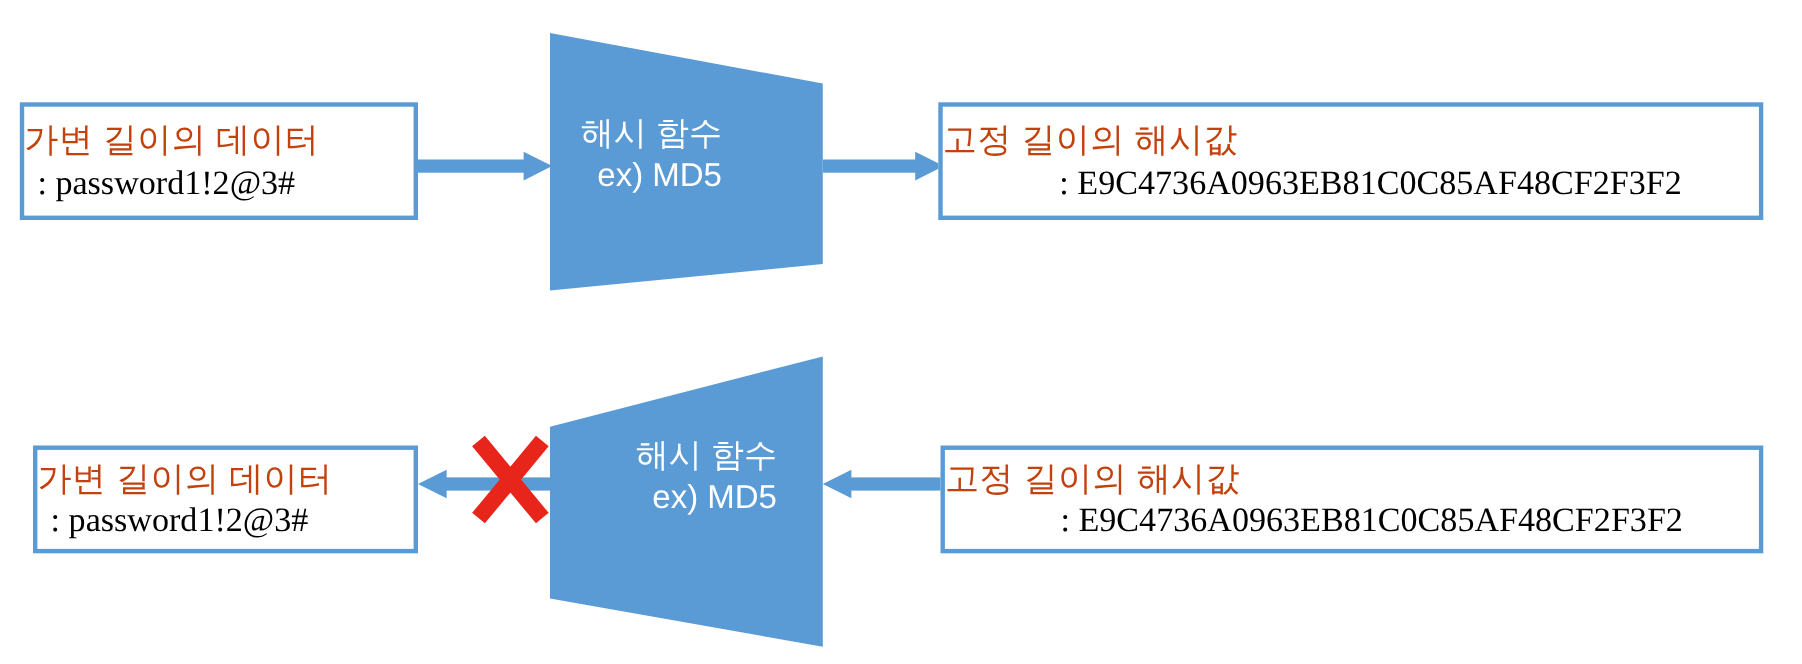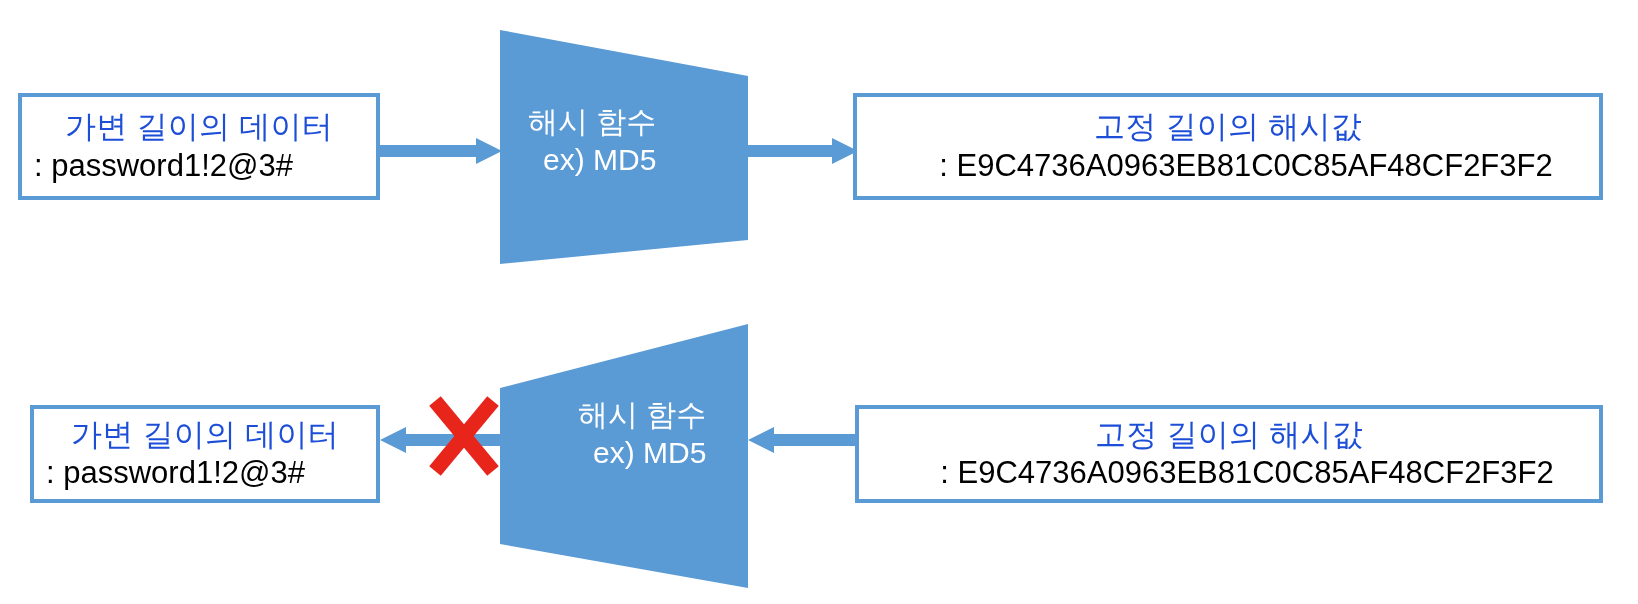--- a/index.html
+++ b/index.html
@@ -23,34 +23,34 @@
     position: absolute;
     box-sizing: border-box;
     background: #ffffff;
     border: 4px solid #5B9BD5;
     display: flex;
     flex-direction: column;
     justify-content: center;
     z-index: 4;
   }
   .databox .line1 {
-    text-align: center;
-    color: #1d4ed8;
+    color: #c2410c;
     font-size: 31px;
     line-height: 1.24;
     letter-spacing: 0.3px;
     white-space: nowrap;
   }
   .databox .line2 {
     text-align: left;
     color: #000000;
     font-size: 31px;
     line-height: 1.24;
     white-space: nowrap;
     padding-left: 12px;
+    font-family: Liberation Serif, serif;
   }
   .databox.wide .line2 {
     text-align: center;
     padding-left: 0;
     margin-left: 36px;
   }
 
   #box-left-top   { left: 18px;  top: 93px;  width: 362px; height: 107px; }
   #box-left-bot   { left: 30px;  top: 405px; width: 350px; height: 98px; }
   #box-right-top  { left: 853px; top: 93px;  width: 750px; height: 107px; }

